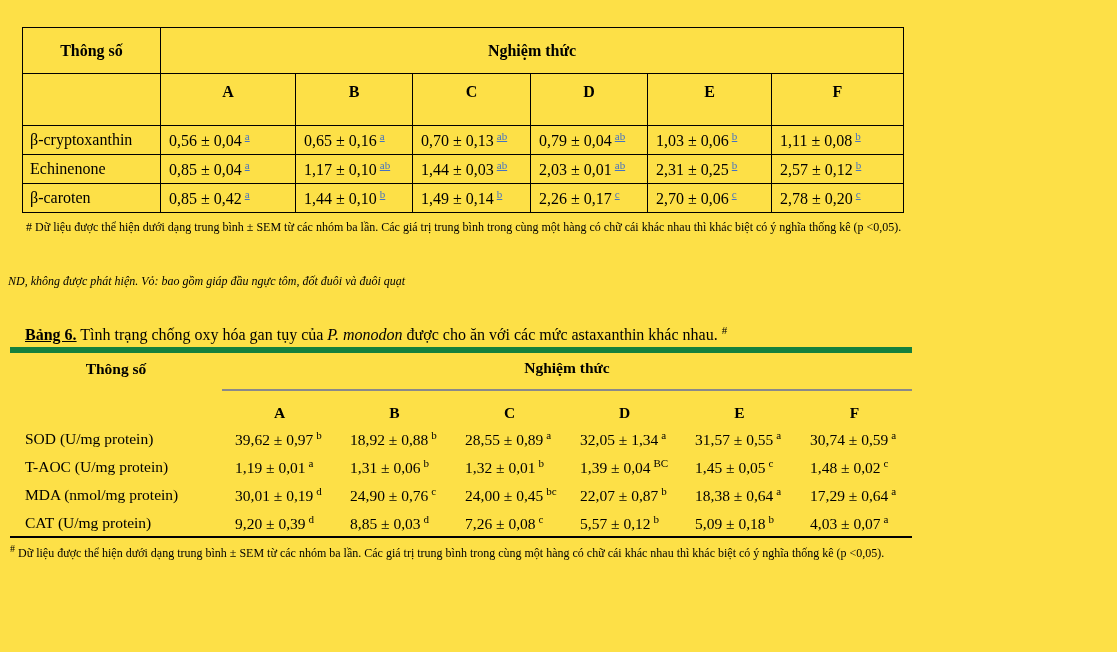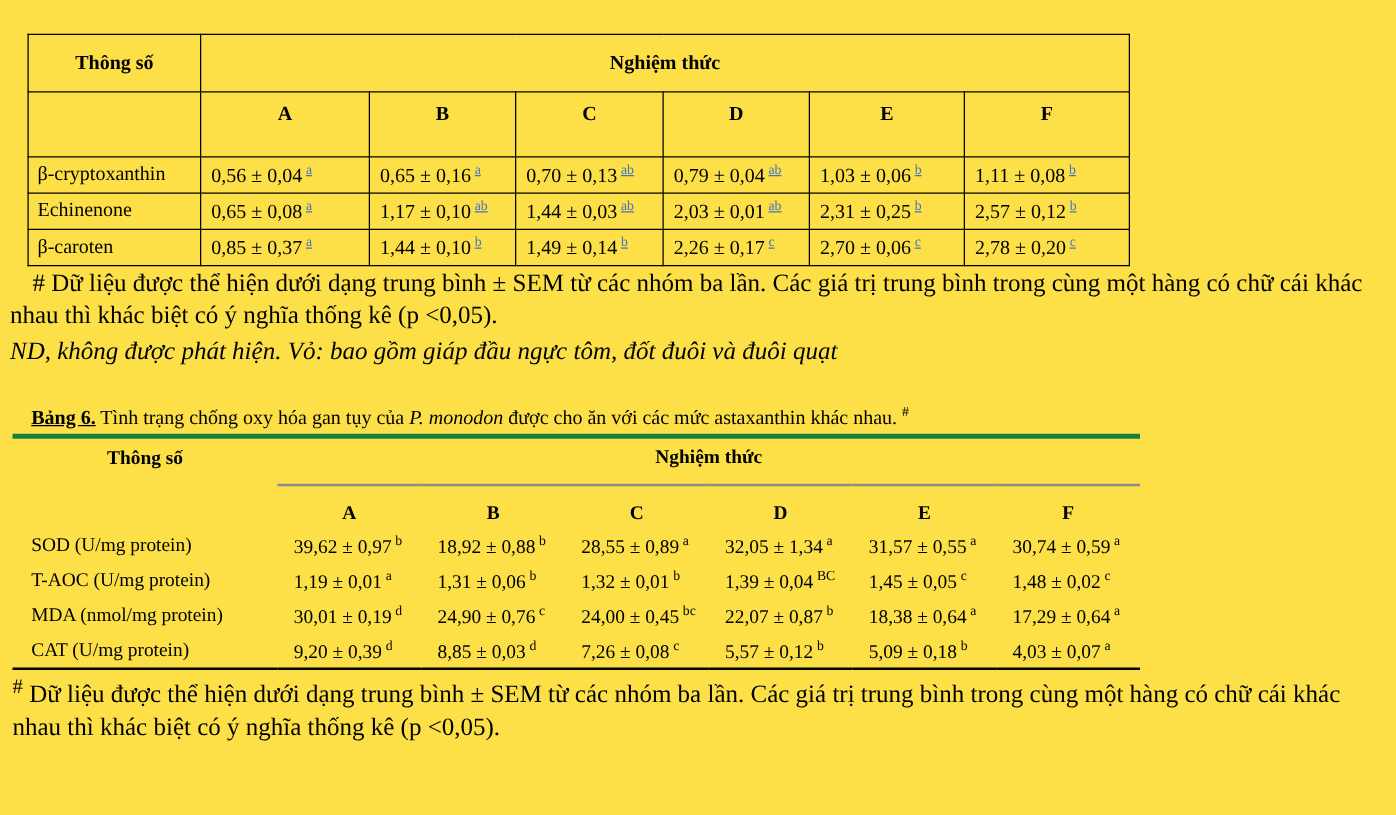--- a/index.html
+++ b/index.html
@@ -21,31 +21,31 @@
   .t1 tr.hr1 th { height:46px; font-weight:bold; text-align:center; vertical-align:middle; }
   .t1 tr.hr2 th { height:52px; font-weight:bold; text-align:center; vertical-align:top; padding-top:9px; }
   .t1 td { height:29px; vertical-align:middle; }
   .t1 td.lbl { padding-left:7px;margin-left:24px; }
   .t1 td.val { padding-left:8px; }
 
   sup.lnk { color:#4472C4; text-decoration:underline; font-size:11px; margin-left:3px; }
   sup.blk { font-size:11px; margin-left:3px; }
 
   
-  .fn { position:absolute; line-height:25px; font-size:20px; }
+  .fn { position:absolute; line-height:25px; font-size:12px; }
   .fn1 { left:8px; top:215px; width:1100px; text-indent:18px; }
   .fnnd { left:8px; top:269px; width:1100px;font-style:italic; }
   .fn3 { left:10px; top:536px; width:1097px; line-height:26px; }
   .fn4 { left:10px; top:596px; width:1097px; }
 
   
   .sec2 { position:absolute; left:10px; top:320px; width:902px; }
   .cap {
     padding-left:15px; padding-bottom:2px; line-height:20px;
-    border-bottom:4px solid #15803d; white-space:nowrap;
+    border-bottom:6px solid #15803d; white-space:nowrap;
   }
   .cap b { text-decoration:underline; }
   .cap i { font-style:italic; }
   .cap sup { font-size:11px; }
 
   table.t2 { width:902px; border-collapse:collapse; table-layout:fixed;
     border-bottom:2px solid #000; margin-top:2px; }
   .t2 th, .t2 td { font-size:15.5px; text-align:left; white-space:nowrap; overflow:visible; }
   .t2 tr.hr1 th { font-weight:bold; padding-top:4px; padding-bottom:12px; text-align:center; }
   .t2 th.nt { border-bottom:2px solid #8a8a8a; }
@@ -88,30 +88,30 @@
         <td class="lbl">β-cryptoxanthin</td>
         <td class="val"><span>0,56 ± 0,04</span><sup class="lnk">a</sup></td>
         <td class="val"><span>0,65 ± 0,16</span><sup class="lnk">a</sup></td>
         <td class="val"><span>0,70 ± 0,13</span><sup class="lnk">ab</sup></td>
         <td class="val"><span>0,79 ± 0,04</span><sup class="lnk">ab</sup></td>
         <td class="val"><span>1,03 ± 0,06</span><sup class="lnk">b</sup></td>
         <td class="val"><span>1,11 ± 0,08</span><sup class="lnk">b</sup></td>
       </tr>
       <tr>
         <td class="lbl">Echinenone</td>
-        <td class="val"><span>0,65 ± 0,08</span><sup class="lnk">a</sup></td>
+        <td class="val"><span>0,85 ± 0,04</span><sup class="lnk">a</sup></td>
         <td class="val"><span>1,17 ± 0,10</span><sup class="lnk">ab</sup></td>
         <td class="val"><span>1,44 ± 0,03</span><sup class="lnk">ab</sup></td>
         <td class="val"><span>2,03 ± 0,01</span><sup class="lnk">ab</sup></td>
         <td class="val"><span>2,31 ± 0,25</span><sup class="lnk">b</sup></td>
         <td class="val"><span>2,57 ± 0,12</span><sup class="lnk">b</sup></td>
       </tr>
       <tr>
         <td class="lbl">β-caroten</td>
-        <td class="val"><span>0,85 ± 0,37</span><sup class="lnk">a</sup></td>
+        <td class="val"><span>0,85 ± 0,42</span><sup class="lnk">a</sup></td>
         <td class="val"><span>1,44 ± 0,10</span><sup class="lnk">b</sup></td>
         <td class="val"><span>1,49 ± 0,14</span><sup class="lnk">b</sup></td>
         <td class="val"><span>2,26 ± 0,17</span><sup class="lnk">c</sup></td>
         <td class="val"><span>2,70 ± 0,06</span><sup class="lnk">c</sup></td>
         <td class="val"><span>2,78 ± 0,20</span><sup class="lnk">c</sup></td>
       </tr>
     </tbody>
   </table>
 
   <p class="fn fn1"># Dữ liệu được thể hiện dưới dạng trung bình ± SEM từ các nhóm ba lần. Các giá trị trung bình trong cùng một hàng có chữ cái khác nhau thì khác biệt có ý nghĩa thống kê (p &lt;0,05).</p>

